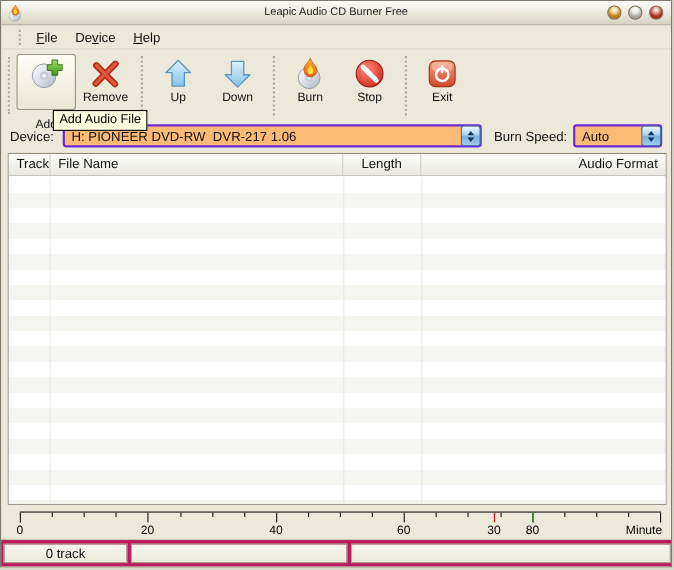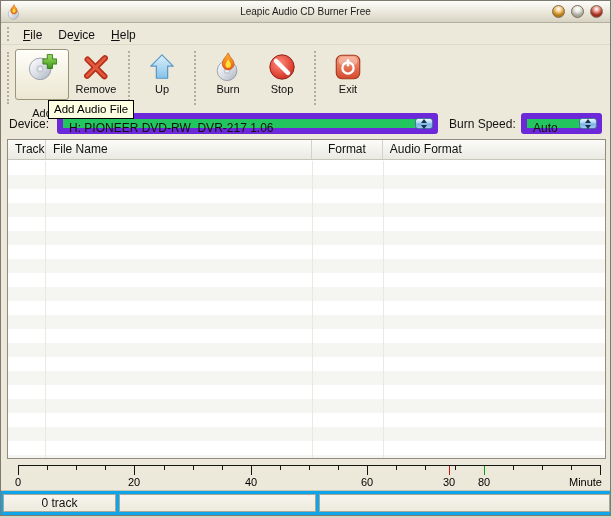--- a/index.html
+++ b/index.html
@@ -13,40 +13,40 @@
   .titlebar{position:absolute;top:0;left:0;right:0;height:22px;
     background:linear-gradient(#fdfdfb,#eae7da 55%,#d7d3c3);
     border-bottom:1px solid #b2aea0;}
   .app-icon{position:absolute;left:5px;top:3px;width:16px;height:16px;}
   .title-text{text-align:center;line-height:22px;font-size:10px;color:#1c1c1c;}
   .lights{position:absolute;right:7px;top:4px;display:flex;gap:6px;}
   .light{width:13px;height:13px;border-radius:50%;border:1px solid #7c6a55;
     box-shadow:inset 0 -3px 3px rgba(0,0,0,.28);}
   
   .menubar{position:absolute;top:23px;left:0;right:0;height:21px;
-    border-bottom:1px solid #dcd8ca;display:flex;align-items:center;padding-left:4px;}
+    border-bottom:1px solid #dcd8ca;display:flex;align-items:center;padding-left:14px;}
   .gripper{align-self:stretch;margin:3px 6px 3px 2px;border-left:2px dotted #b2ae9e;width:0;}
   .menu-item{padding:2px 8px;font-size:12px;}
   .menu-item u{text-decoration:underline;}
   
   .toolbar{position:absolute;top:45px;left:0;right:0;height:61px;
     display:flex;align-items:flex-start;padding:3px 0 0 4px;}
   .tb-btn{width:54px;height:51px;display:flex;flex-direction:column;align-items:center;
     padding-top:2px;border:1px solid transparent;border-radius:3px;font-size:11px;}
   .tb-btn .icon{width:30px;height:30px;}
   .tb-btn .lbl{margin-top:1px;}
   .tb-btn.hovered{border:1px solid #9a9478;background:linear-gradient(#fffef8,#ebe7d2);
     box-shadow:inset 0 1px 0 #fff;gap:24px;}
   .tb-sep{align-self:stretch;margin:2px 5px;border-left:2px dotted #b2ae9e;width:0;}
   
   .device-row{position:absolute;top:107px;left:0;right:0;height:30px;font-size:12px;}
   .device-label{position:absolute;left:8px;top:9px;}
   .speed-label{position:absolute;left:448px;top:9px;}
-  .combo{position:absolute;top:5px;height:21px;background:#22c55e;
-    border:6px solid #6d28d9;border-radius:3px;text-decoration:underline;}
+  .combo{position:absolute;top:5px;height:21px;background:#fdba74;
+    border:2px solid #6d28d9;border-radius:3px;text-decoration:underline;}
   #device-combo{left:56px;width:381px;}
   #speed-combo{left:520px;width:81px;text-align:center;}
   .combo .val{position:absolute;left:6px;top:0;line-height:19px;white-space:pre;}
   .combo .spin{position:absolute;right:-1px;top:-1px;bottom:-1px;width:18px;
     border:1px solid #44749f;border-radius:3px;
     background:linear-gradient(#f0f8fe,#a6d0f2 45%,#77b0e0 55%,#a2ccf0);
     display:flex;flex-direction:column;align-items:center;justify-content:center;gap:2px;}
   .tri-up{width:0;height:0;border-left:3.5px solid transparent;border-right:3.5px solid transparent;
     border-bottom:4.5px solid #16304a;}
   .tri-down{width:0;height:0;border-left:3.5px solid transparent;border-right:3.5px solid transparent;
@@ -64,21 +64,21 @@
   
   .ruler{position:absolute;left:0;top:460px;right:0;height:30px;}
   .ruler-line{position:absolute;top:4px;height:1px;background:#151515;}
   .tick{position:absolute;top:5px;width:1px;background:#151515;}
   .tick.minor{height:4px;}
   .tick.major{height:9px;}
   .tick-label{position:absolute;top:15px;font-size:11px;transform:translateX(-50%);color:#000;}
   .unit-label{position:absolute;top:15px;right:8px;font-size:11px;color:#000;}
   
   .statusbar{position:absolute;left:0;right:0;bottom:0;height:25px;
-    border-top:1px solid #c6c2b4;background:#0ea5e9;padding-left:28px;}
+    border-top:1px solid #c6c2b4;background:#be185d;padding-left:28px;}
   .sb-panel{position:absolute;top:3px;height:18px;border:1px solid #a9a597;
     background:linear-gradient(#f7f5ee,#edebdd);}
   #sb1{left:2px;width:113px;text-align:center;line-height:16px;font-size:12px;}
   #sb2{left:118px;width:197px;}
   #sb3{left:318px;width:291px;}
   
   .tooltip{position:absolute;left:47px;top:99px;z-index:50;background:#ffffe1;
     border:1px solid #000;padding:2px 5px 3px 5px;font-size:11.5px;color:#000;}
 </style>
 </head>
@@ -158,20 +158,26 @@
           </svg></span>
         <span class="lbl">Remove</span>
       </div>
       <span class="tb-sep"></span>
       <div class="tb-btn">
         <span class="icon"><svg width="30" height="30" viewBox="0 0 32 32">
             <polygon points="16,3 28,15 22,15 22,28 10,28 10,15 4,15" fill="url(#g-blue)" stroke="#5a97c6" stroke-width="1.3" stroke-linejoin="round"></polygon>
           </svg></span>
         <span class="lbl">Up</span>
       </div>
+      <div class="tb-btn">
+        <span class="icon"><svg width="30" height="30" viewBox="0 0 32 32">
+            <polygon points="16,29 28,17 22,17 22,4 10,4 10,17 4,17" fill="url(#g-blue)" stroke="#5a97c6" stroke-width="1.3" stroke-linejoin="round"></polygon>
+          </svg></span>
+        <span class="lbl">Down</span>
+      </div>
       <span class="tb-sep"></span>
       <div class="tb-btn">
         <span class="icon"><svg width="30" height="30" viewBox="0 0 32 32">
             <circle cx="15" cy="20" r="10.5" fill="url(#g-disc)" stroke="#8f96a2" stroke-width="0.9"></circle>
 <circle cx="15" cy="20" r="3.5700000000000003" fill="#c3c8d2"></circle>
             <circle cx="15" cy="20" r="1.89" fill="#eff1f5"></circle>
             <g transform="translate(1,0) scale(0.95)">
               <path d="M16 1 C13.5 6 9.5 8 9.5 13 C9.5 17.5 12.5 20 16 20 C19.5 20 22.5 17.5 22.5 13 C22.5 8.5 18 7 16 1 Z" fill="url(#g-flame)" stroke="#c44d0e" stroke-width="0.8"></path>
 <path d="M16 8 C14.6 10.8 13 11.8 13 14.2 C13 16.6 14.5 17.8 16 17.8 C17.5 17.8 19 16.6 19 14.2 C19 11.8 17.3 10.6 16 8 Z" fill="#ffe03a"></path>
             </g>
@@ -213,22 +219,22 @@
         <span class="tri-up"></span>
         <span class="tri-down"></span>
       </span>
     </div>
   </div>
 
   <div class="list">
     <div class="list-header" id="list-header">
         <div class="hcell" style="width: 38px; text-align: center;">Track</div>
         <div class="hcell" style="width: 267px; text-align: left;">File Name</div>
-        <div class="hcell" style="width: 71px; text-align: center;">Format</div>
-        <div class="hcell" style="width: 223px; text-align: left;">Audio Format</div>
+        <div class="hcell" style="width: 71px; text-align: center;">Length</div>
+        <div class="hcell" style="width: 223px; text-align: right;">Audio Format</div>
       </div>
     <div class="list-body" id="list-body">
         <div class="col-line" style="left: 37px;"></div>
         <div class="col-line" style="left: 304px;"></div>
         <div class="col-line" style="left: 375px;"></div>
       </div>
   </div>
 
   <div class="ruler" id="ruler">
       <div class="ruler-line" style="left: 17px; width: 583px;"></div>

